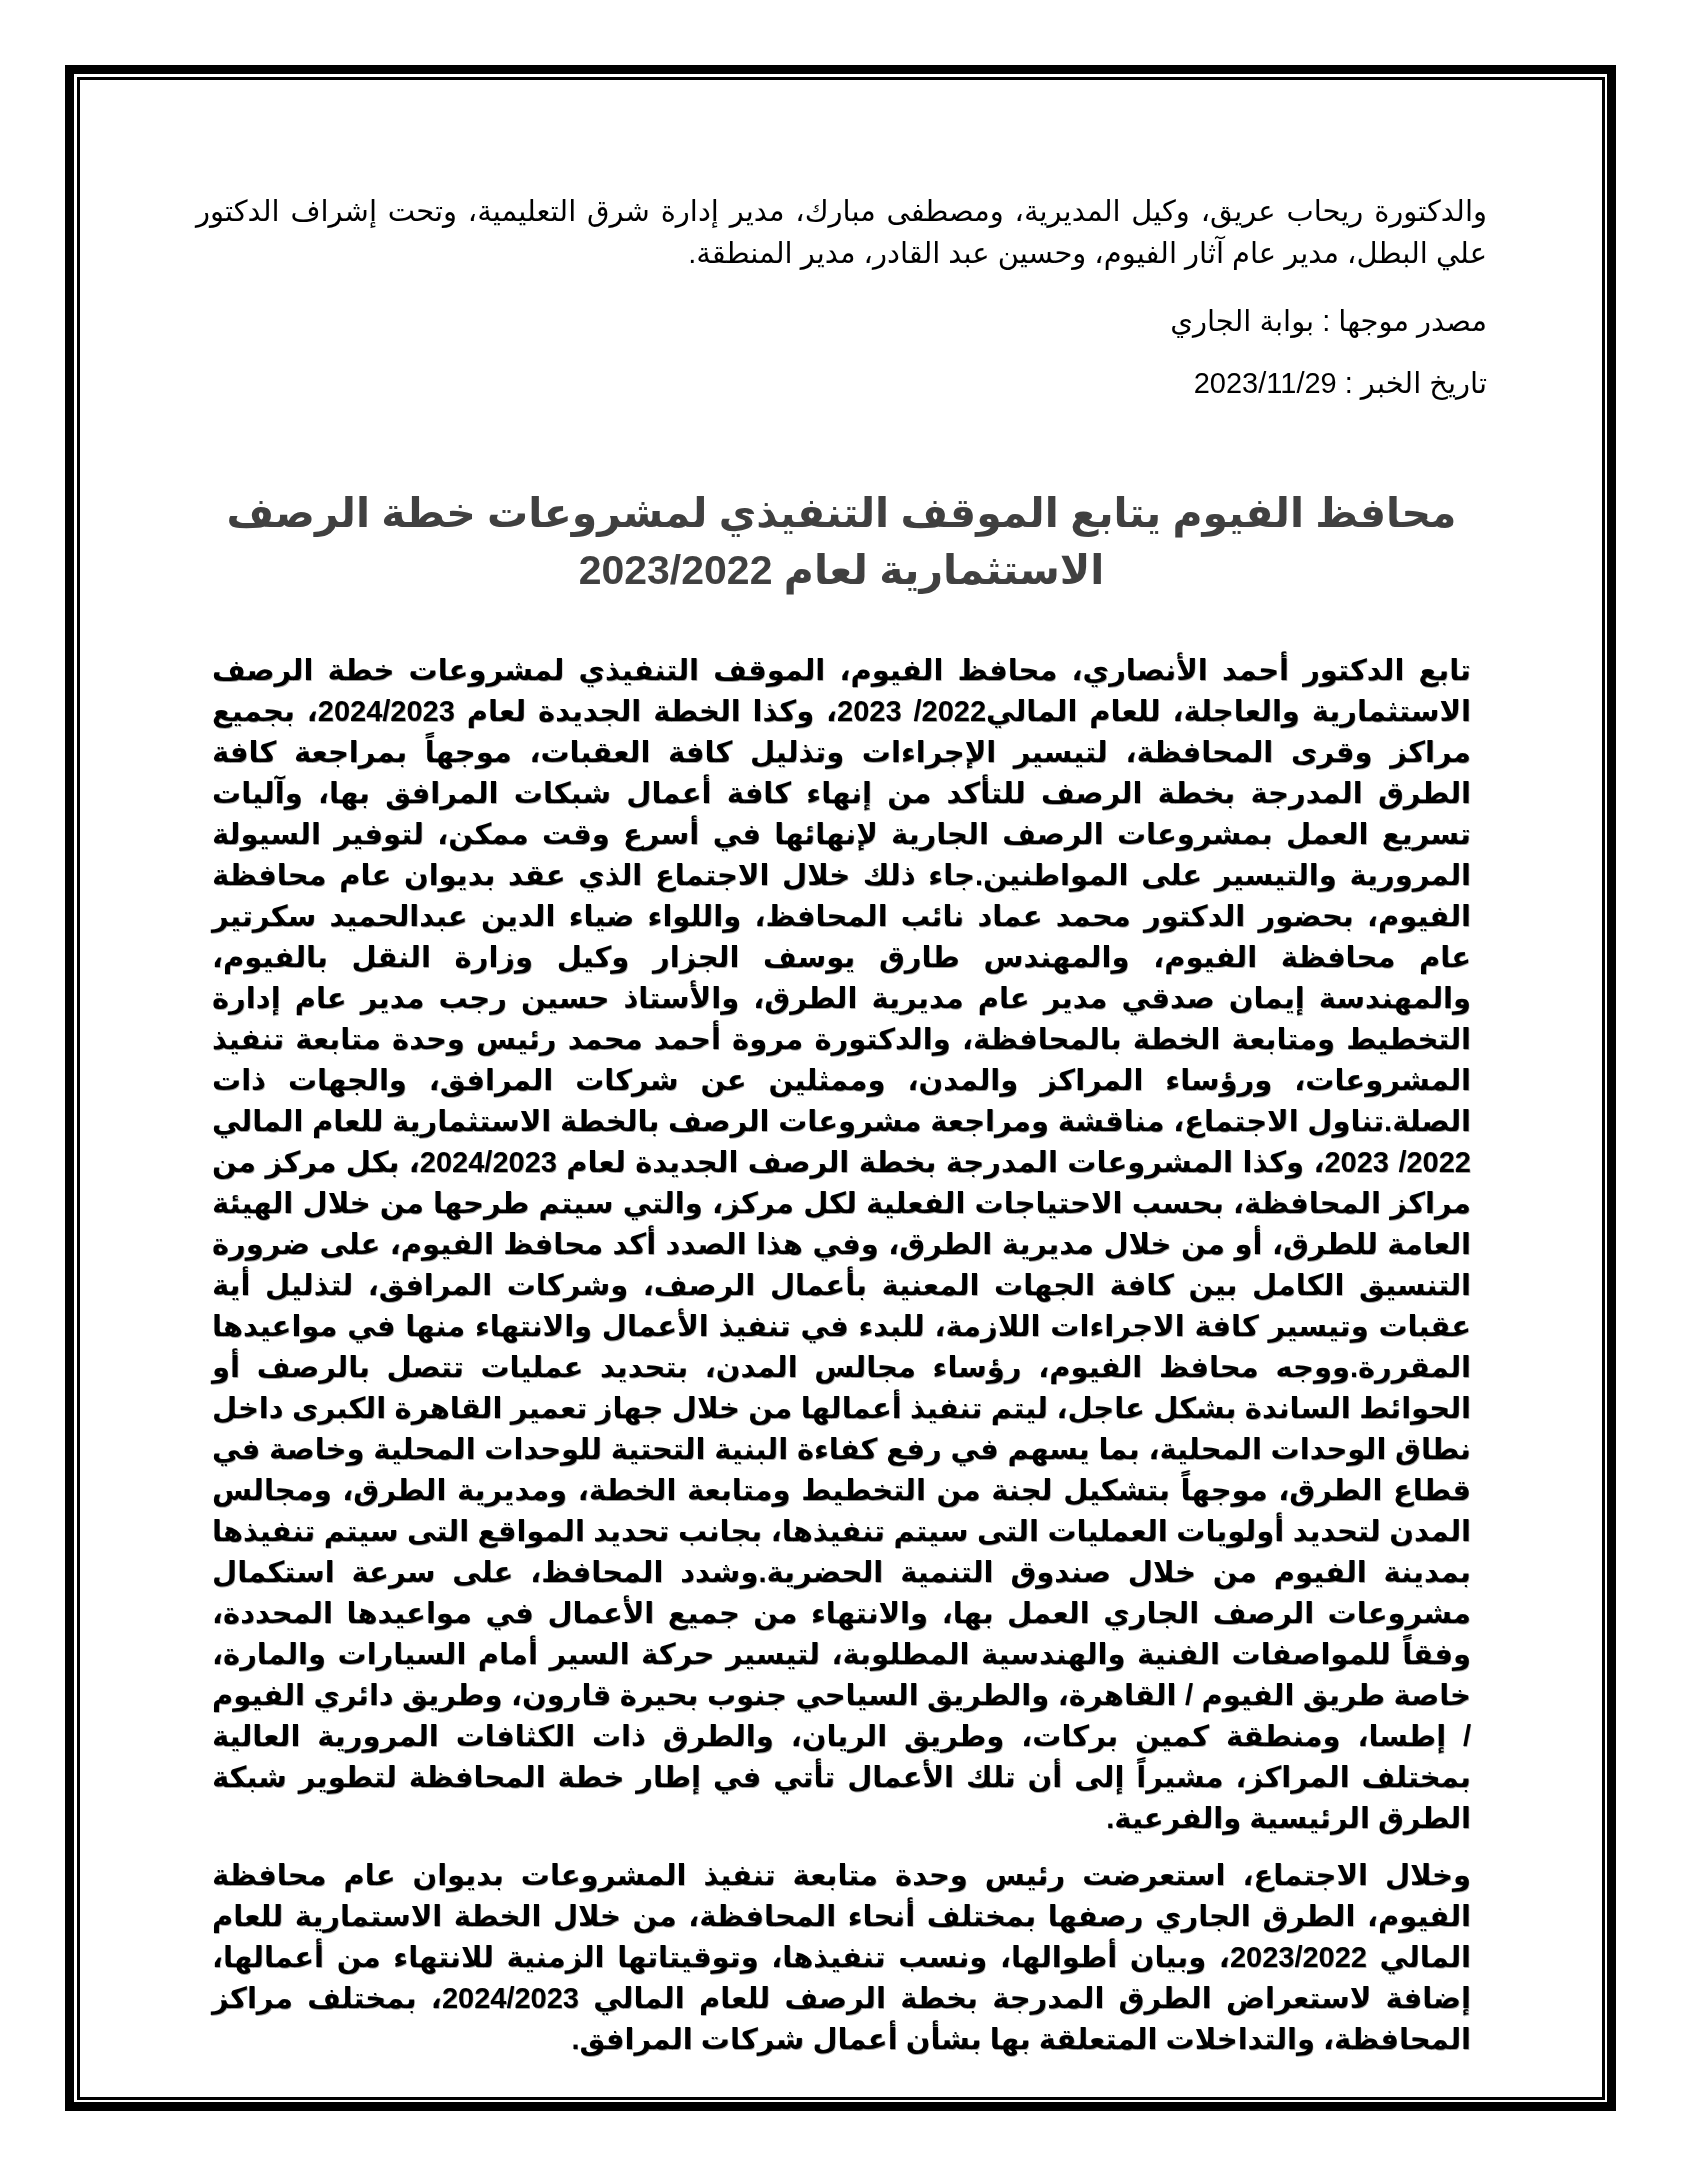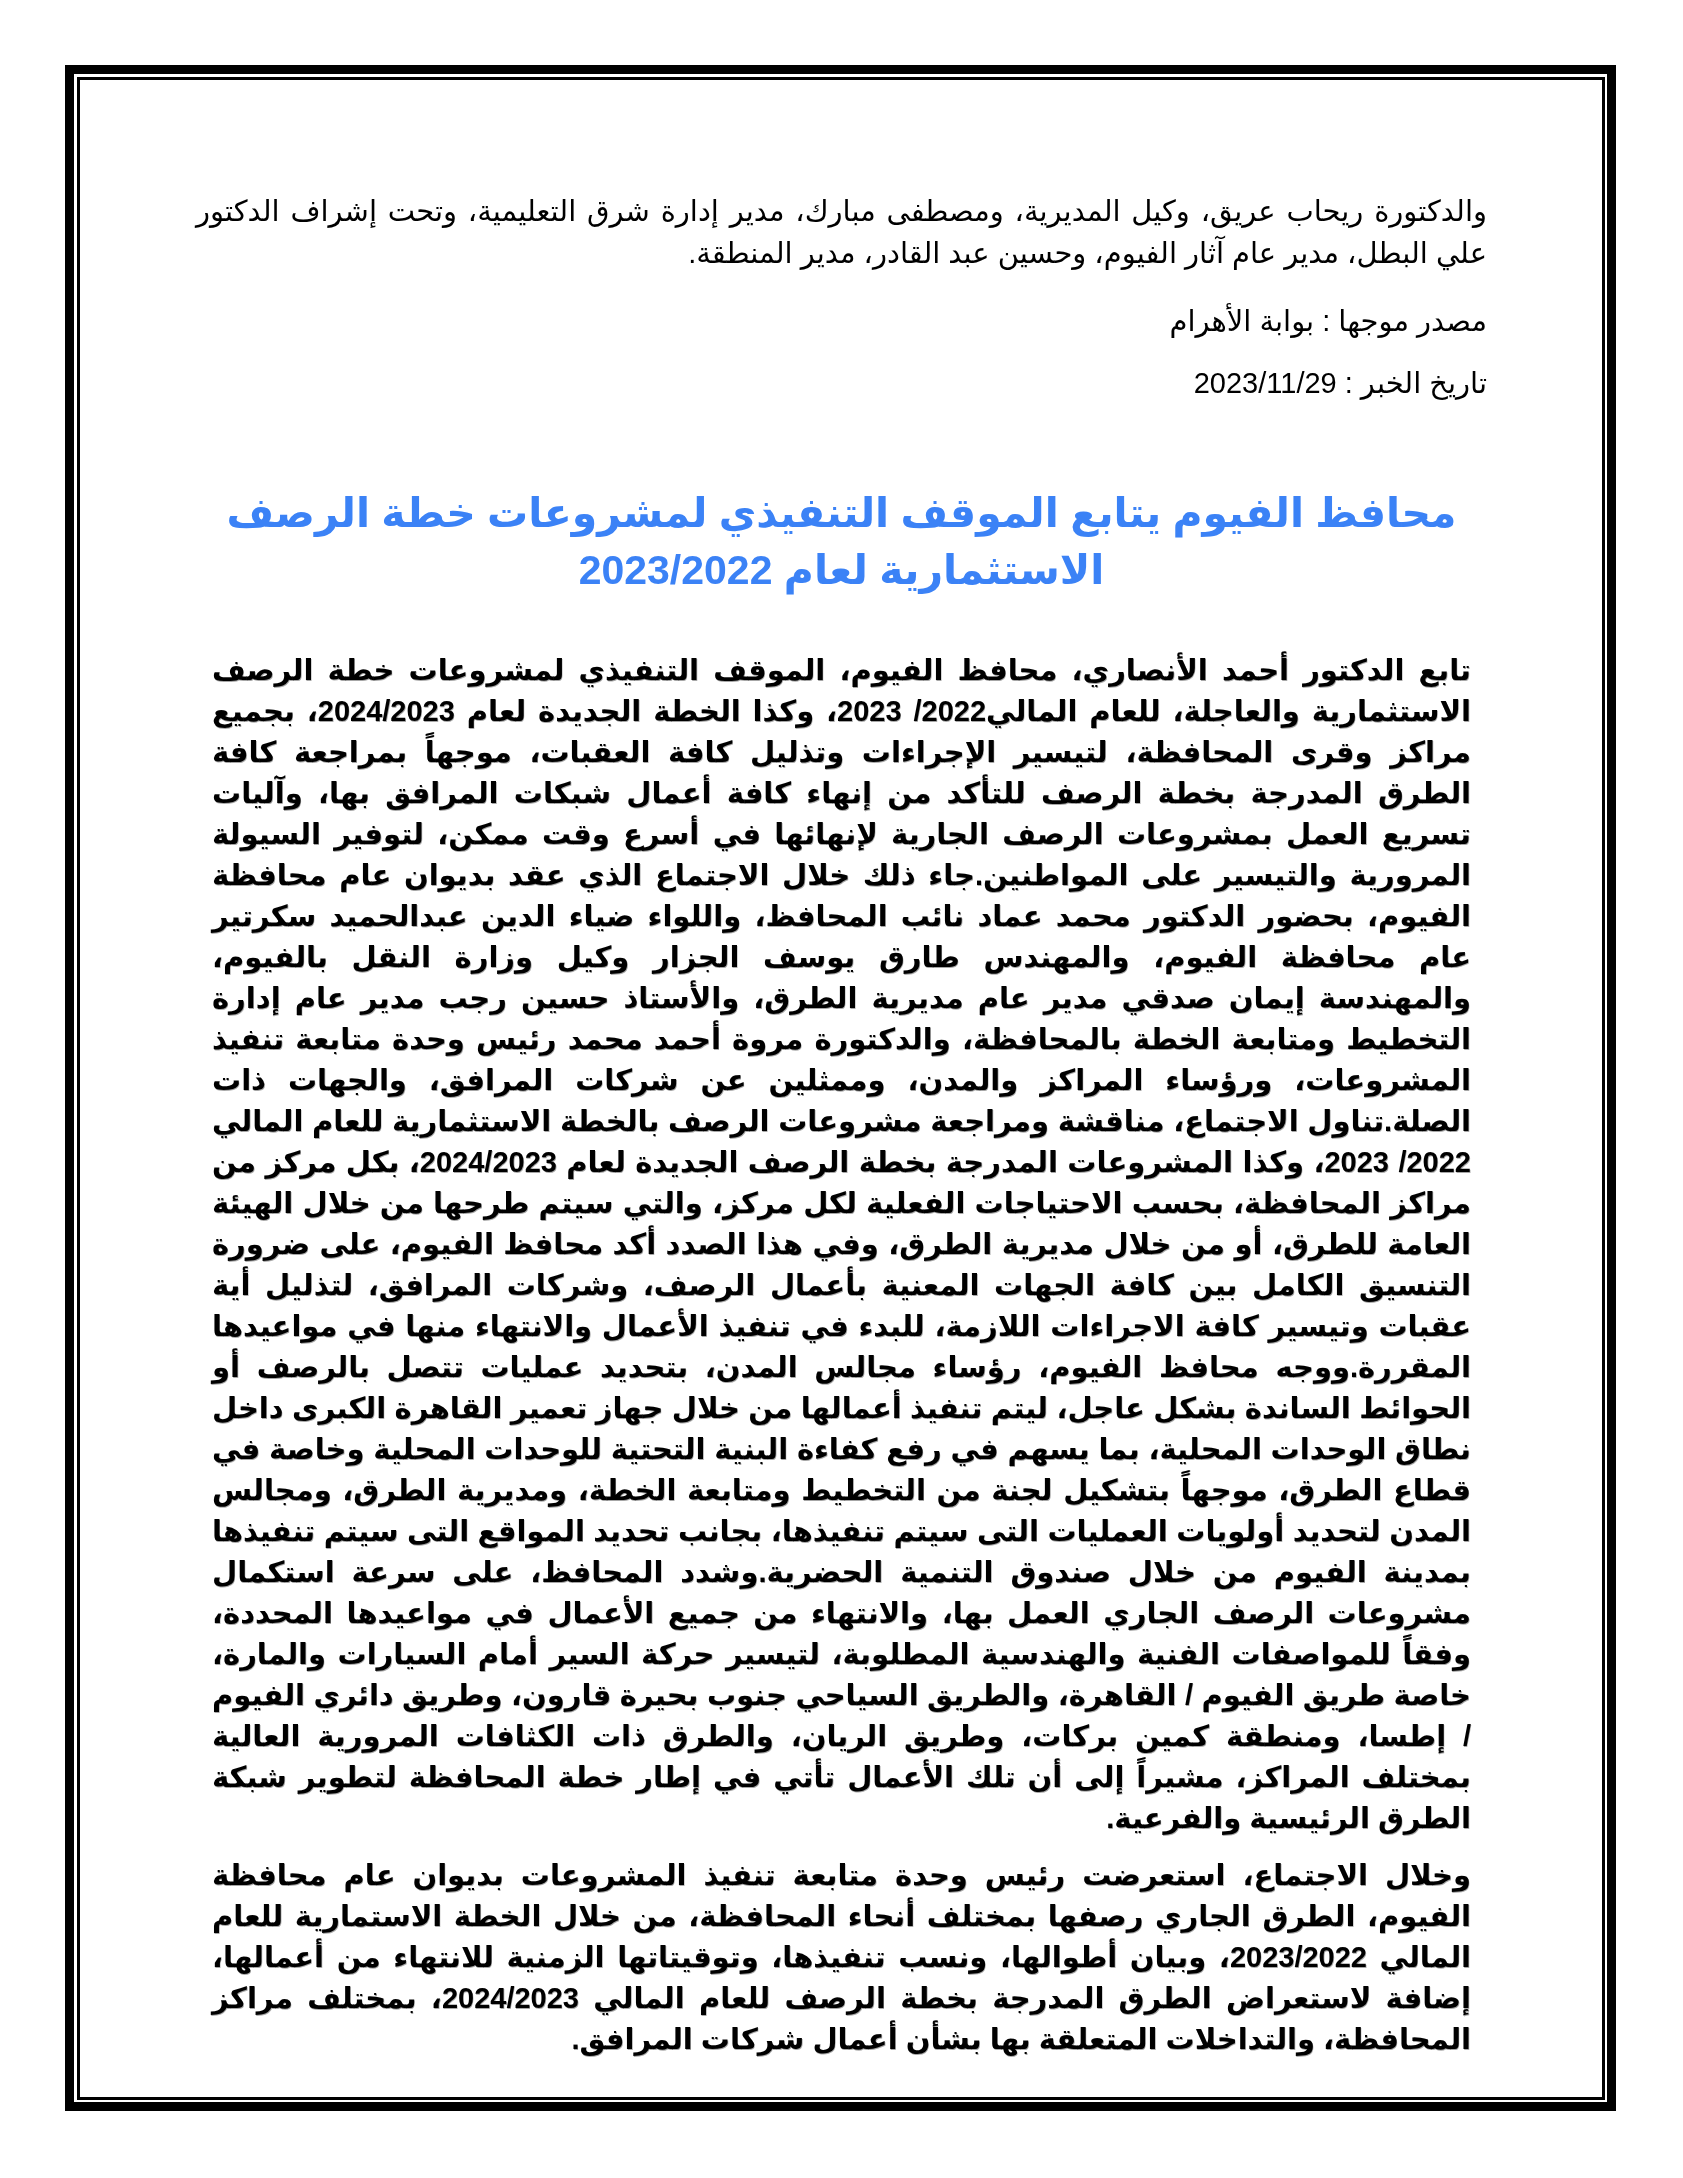--- a/index.html
+++ b/index.html
@@ -54,21 +54,21 @@
       text-align: right;
     }
     .meta-line .num {
       unicode-bidi: embed;
     }
     .source { margin-top: 26px; }
     .date { margin-top: 20px; }
     .title {
       margin: 81px 0 0 0;
       text-align: center;
-      color: #3b82f6;
+      color: #404040;
       font-weight: bold;
       font-size: 41px;
       line-height: 57px;
     }
     .body-text {
       margin-top: 51px;
       font-size: 29px;
       line-height: 41px;
       font-weight: bold;
       text-shadow: 0.6px 0.6px 0 rgba(0,0,0,0.35);
@@ -81,21 +81,21 @@
 </head>
 <body>
 
 <div class="frame-outer"></div>
 <div class="frame-inner"></div>
 
 <div class="page">
   <p class="intro">والدكتورة ريحاب عريق، وكيل المديرية، ومصطفى مبارك، مدير إدارة شرق التعليمية، وتحت إشراف الدكتور علي البطل، مدير عام آثار الفيوم، وحسين عبد القادر، مدير المنطقة.</p>
 
   <p class="meta-line source">
-    <span>مصدر موجها : </span><span>بوابة الأهرام</span>
+    <span>مصدر موجها : </span><span>بوابة الجاري</span>
   </p>
 
   <p class="meta-line date">
     <span>تاريخ الخبر : </span><span class="num">2023/11/29</span>
   </p>
 
   <h1 class="title">محافظ الفيوم يتابع الموقف التنفيذي لمشروعات خطة الرصف الاستثمارية لعام 2023/2022</h1>
 
   <div class="body-text">
     <p>تابع الدكتور أحمد الأنصاري، محافظ الفيوم، الموقف التنفيذي لمشروعات خطة الرصف الاستثمارية والعاجلة، للعام المالي2022/ 2023، وكذا الخطة الجديدة لعام 2024/2023، بجميع مراكز وقرى المحافظة، لتيسير الإجراءات وتذليل كافة العقبات، موجهاً بمراجعة كافة الطرق المدرجة بخطة الرصف للتأكد من إنهاء كافة أعمال شبكات المرافق بها، وآليات تسريع العمل بمشروعات الرصف الجارية لإنهائها في أسرع وقت ممكن، لتوفير السيولة المرورية والتيسير على المواطنين.جاء ذلك خلال الاجتماع الذي عقد بديوان عام محافظة الفيوم، بحضور الدكتور محمد عماد نائب المحافظ، واللواء ضياء الدين عبدالحميد سكرتير عام محافظة الفيوم، والمهندس طارق يوسف الجزار وكيل وزارة النقل بالفيوم، والمهندسة إيمان صدقي مدير عام مديرية الطرق، والأستاذ حسين رجب مدير عام إدارة التخطيط ومتابعة الخطة بالمحافظة، والدكتورة مروة أحمد محمد رئيس وحدة متابعة تنفيذ المشروعات، ورؤساء المراكز والمدن، وممثلين عن شركات المرافق، والجهات ذات الصلة.تناول الاجتماع، مناقشة ومراجعة مشروعات الرصف بالخطة الاستثمارية للعام المالي 2022/ 2023، وكذا المشروعات المدرجة بخطة الرصف الجديدة لعام 2024/2023، بكل مركز من مراكز المحافظة، بحسب الاحتياجات الفعلية لكل مركز، والتي سيتم طرحها من خلال الهيئة العامة للطرق، أو من خلال مديرية الطرق، وفي هذا الصدد أكد محافظ الفيوم، على ضرورة التنسيق الكامل بين كافة الجهات المعنية بأعمال الرصف، وشركات المرافق، لتذليل أية عقبات وتيسير كافة الاجراءات اللازمة، للبدء في تنفيذ الأعمال والانتهاء منها في مواعيدها المقررة.ووجه محافظ الفيوم، رؤساء مجالس المدن، بتحديد عمليات تتصل بالرصف أو الحوائط الساندة بشكل عاجل، ليتم تنفيذ أعمالها من خلال جهاز تعمير القاهرة الكبرى داخل نطاق الوحدات المحلية، بما يسهم في رفع كفاءة البنية التحتية للوحدات المحلية وخاصة في قطاع الطرق، موجهاً بتشكيل لجنة من التخطيط ومتابعة الخطة، ومديرية الطرق، ومجالس المدن لتحديد أولويات العمليات التى سيتم تنفيذها، بجانب تحديد المواقع التى سيتم تنفيذها بمدينة الفيوم من خلال صندوق التنمية الحضرية.وشدد المحافظ، على سرعة استكمال مشروعات الرصف الجاري العمل بها، والانتهاء من جميع الأعمال في مواعيدها المحددة، وفقاً للمواصفات الفنية والهندسية المطلوبة، لتيسير حركة السير أمام السيارات والمارة، خاصة طريق الفيوم / القاهرة، والطريق السياحي جنوب بحيرة قارون، وطريق دائري الفيوم / إطسا، ومنطقة كمين بركات، وطريق الريان، والطرق ذات الكثافات المرورية العالية بمختلف المراكز، مشيراً إلى أن تلك الأعمال تأتي في إطار خطة المحافظة لتطوير شبكة الطرق الرئيسية والفرعية.</p>

